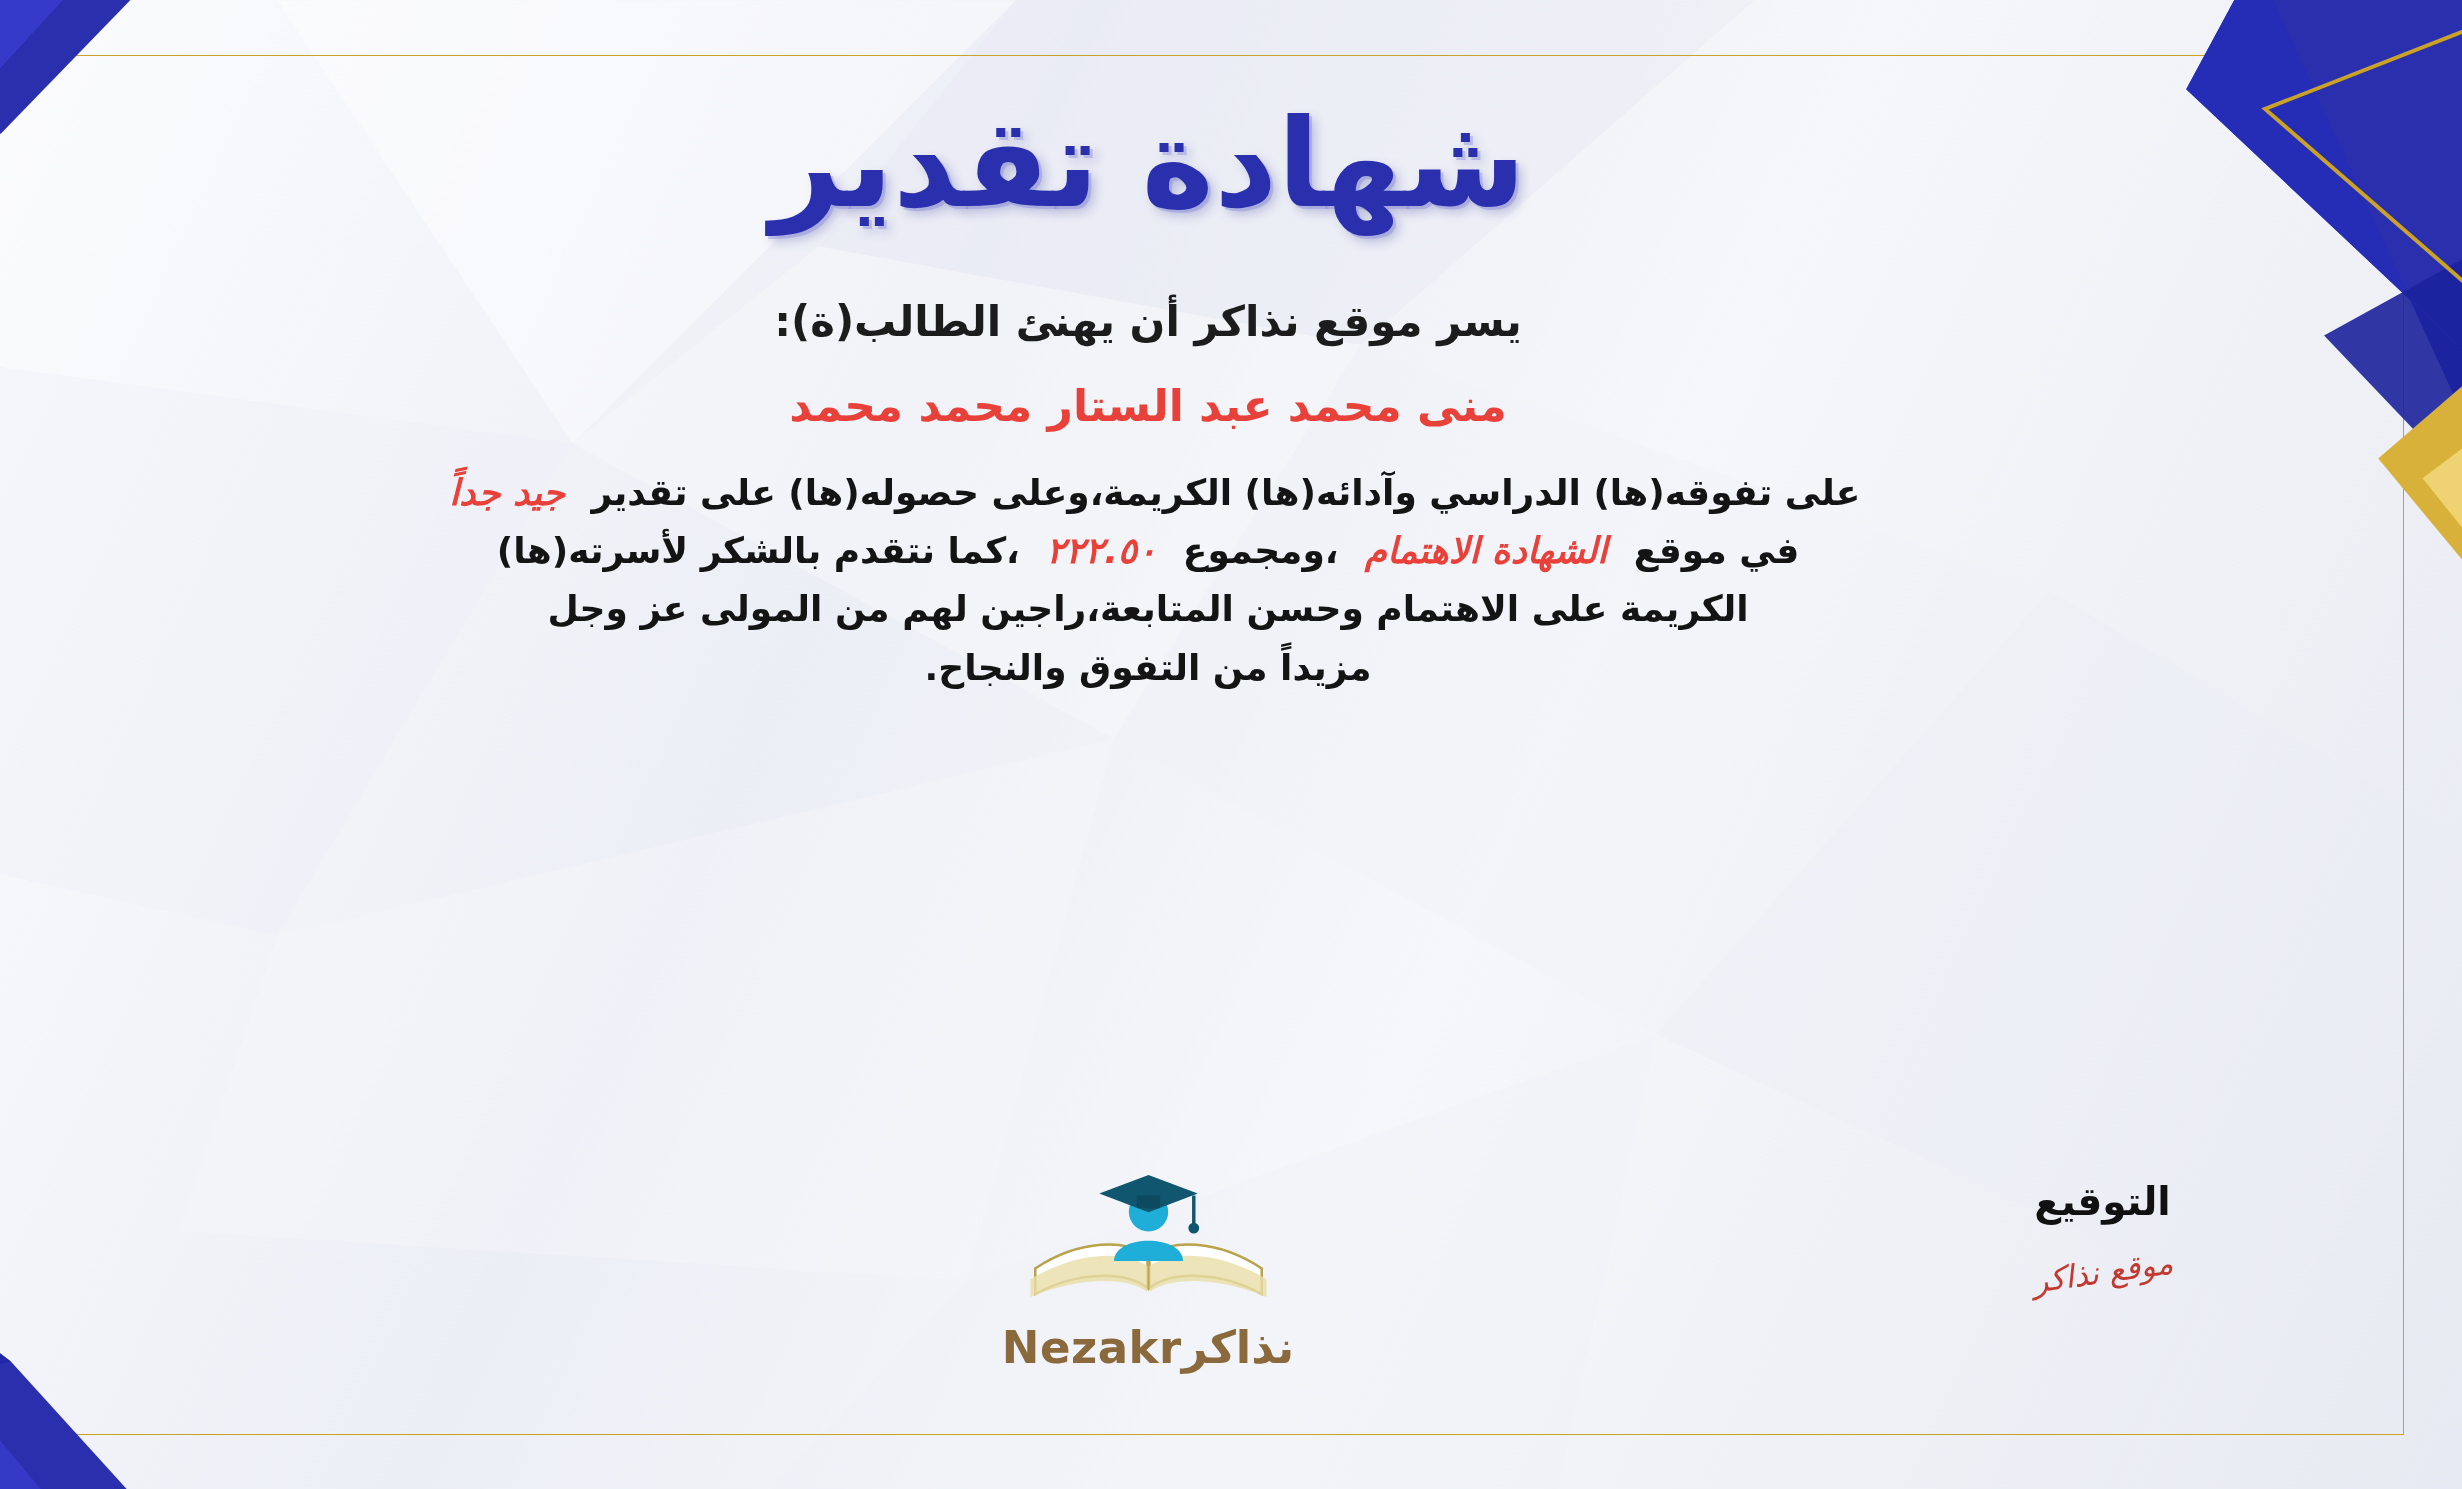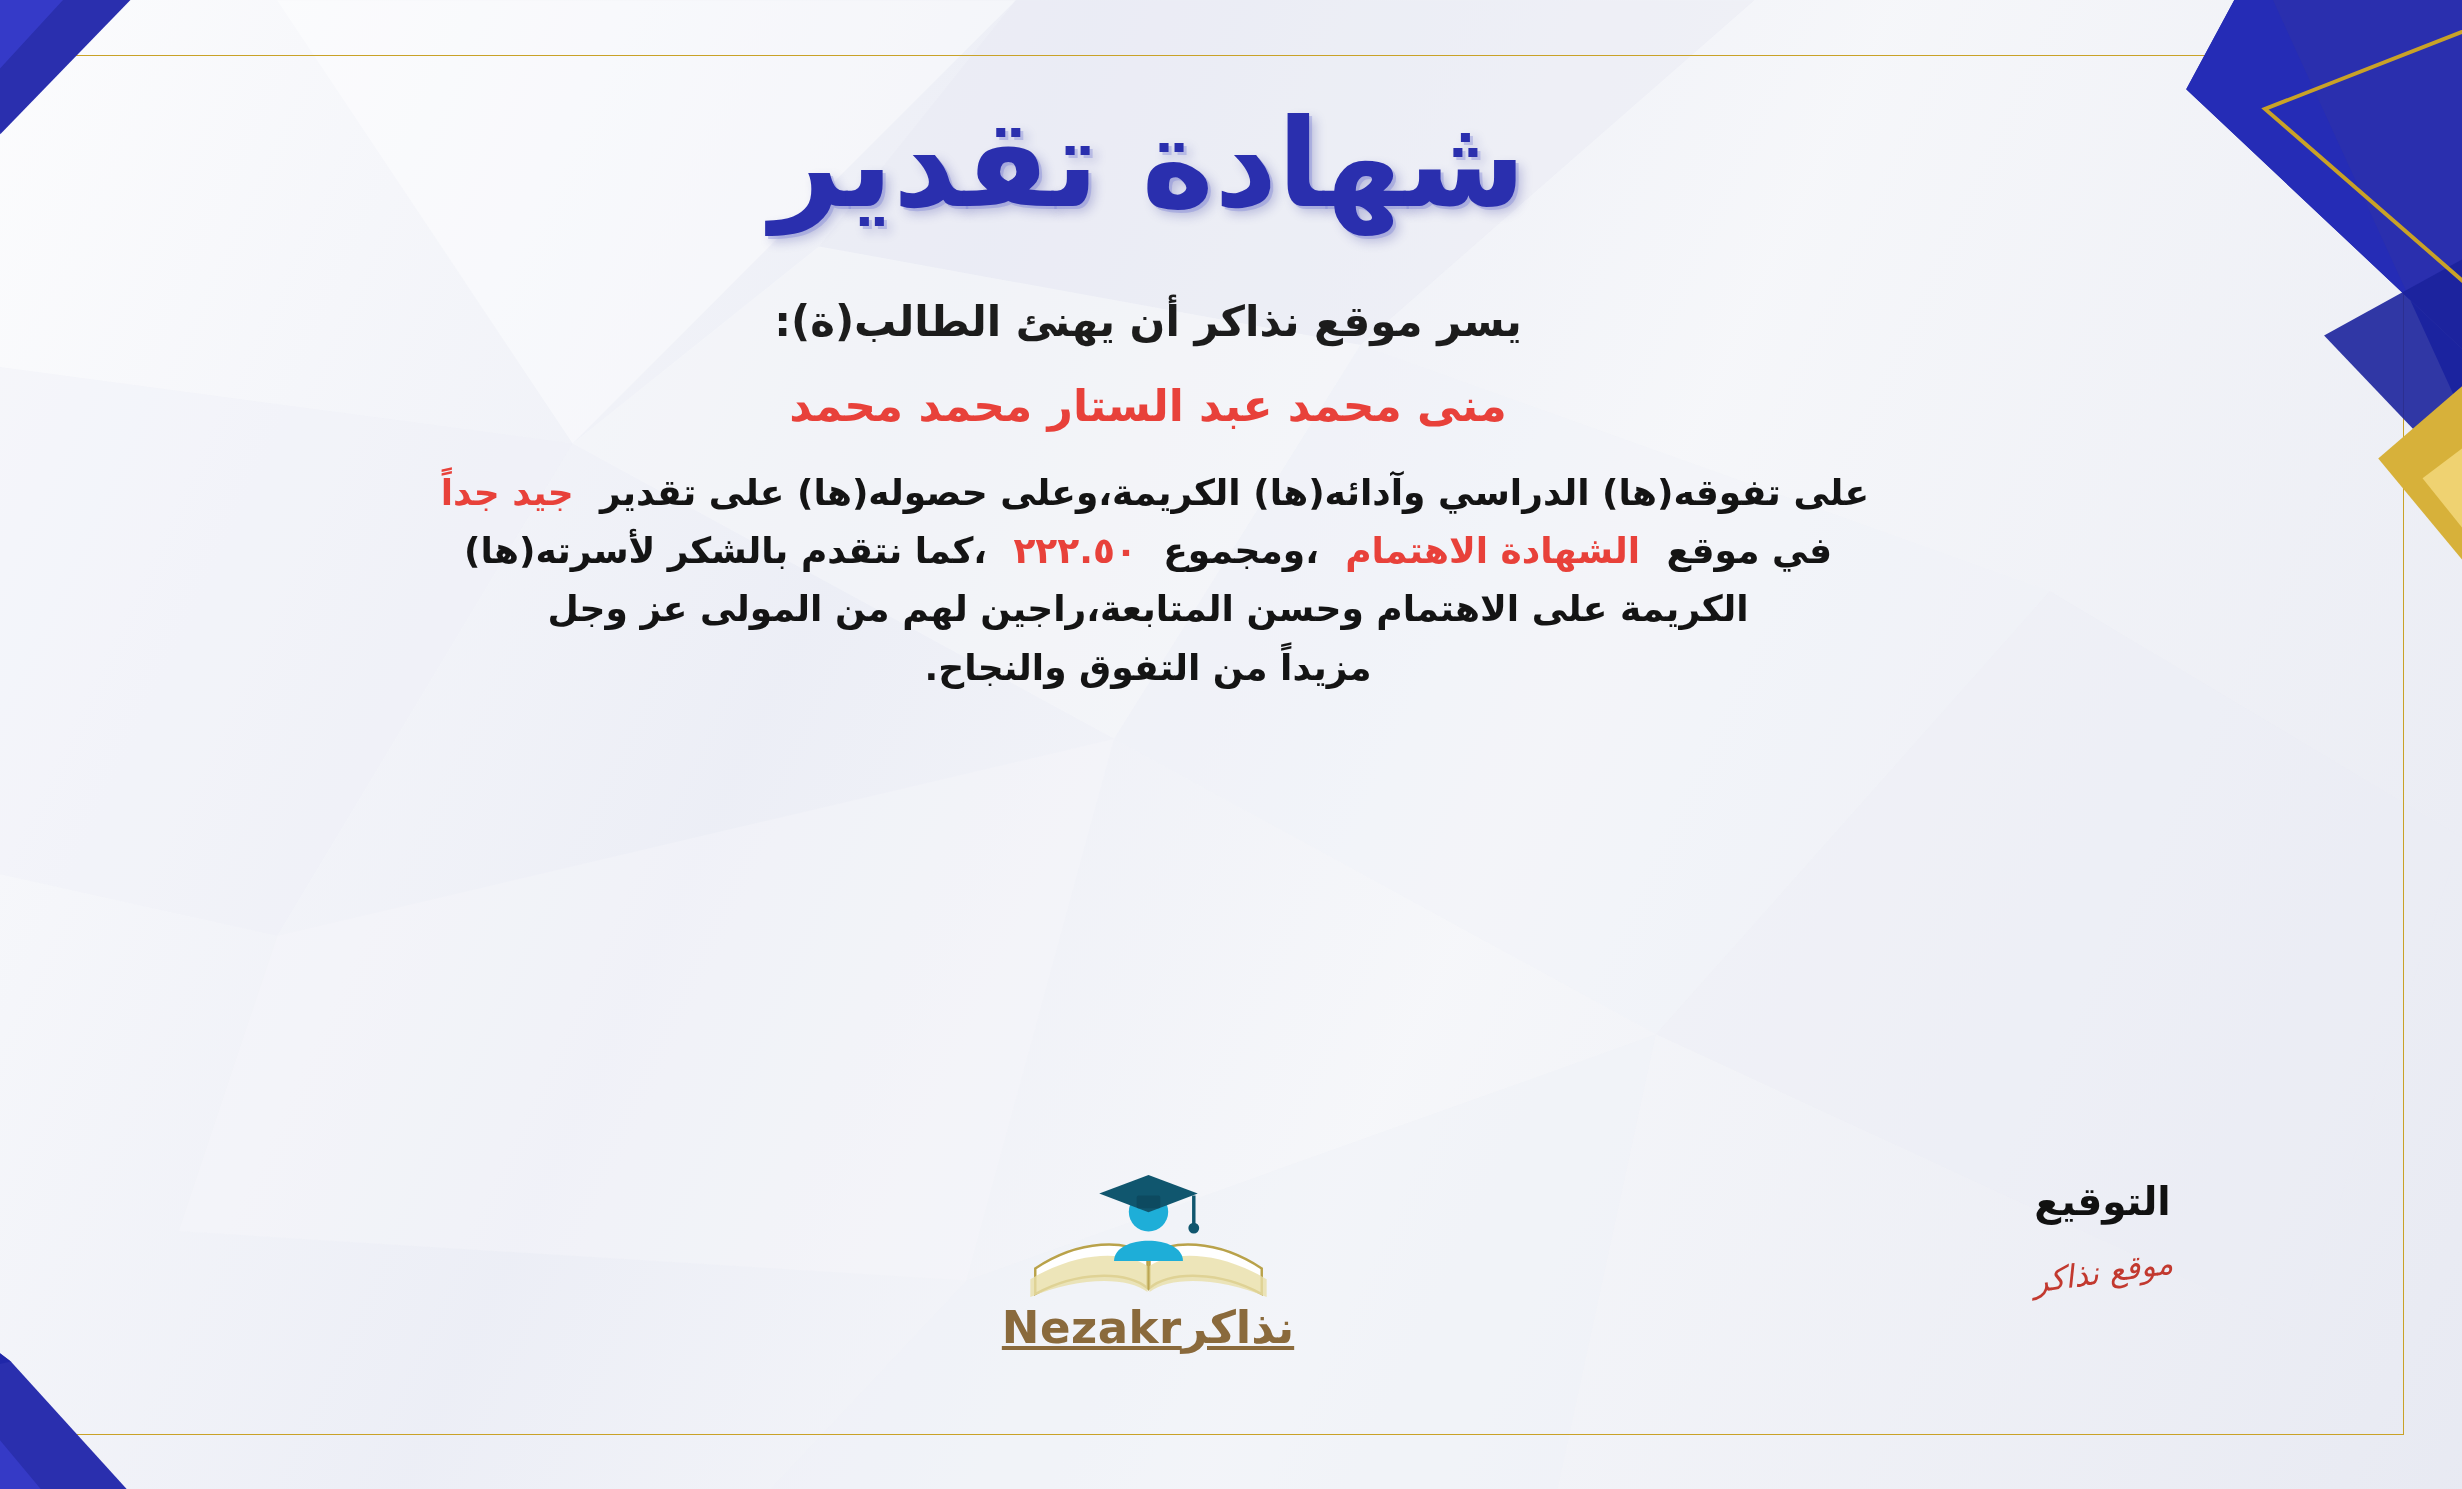--- a/index.html
+++ b/index.html
@@ -98,20 +98,21 @@
     text-align: center;
     font-size: 36px;
     line-height: 1.62;
     color: #141414;
     font-weight: 600;
     padding: 0 19.7px;
   }
   .body-text .hl-red {
     color: #e8413a;
     font-weight: bold;
+    font-style: italic;
   }
   .body-text .spaced {
     display: inline-block;
     padding: 0 13.8px;
   }
 
   
   .footer {
     position: absolute;
     left: 0;
@@ -145,26 +146,25 @@
 
   .logo-block {
     position: absolute;
     left: 50%;
     transform: translateX(-50%);
     top: -14.8px;
     text-align: center;
     width: 443px;
   }
   .logo-word {
-    margin-top: 1px;
+    margin-top: 21px;
     font-size: 45px;
     font-weight: bold;
     color: #8a6a3c;
     letter-spacing: 0.5px;
-    text-decoration: underline;
   }
 </style>
 </head>
 <body>
 
 <div class="certificate">
 
   <div class="paper-bg"></div>
 
   <svg class="poly" width="2628" height="1490" viewBox="0 0 5337 3025" style="left:0;top:0;">

